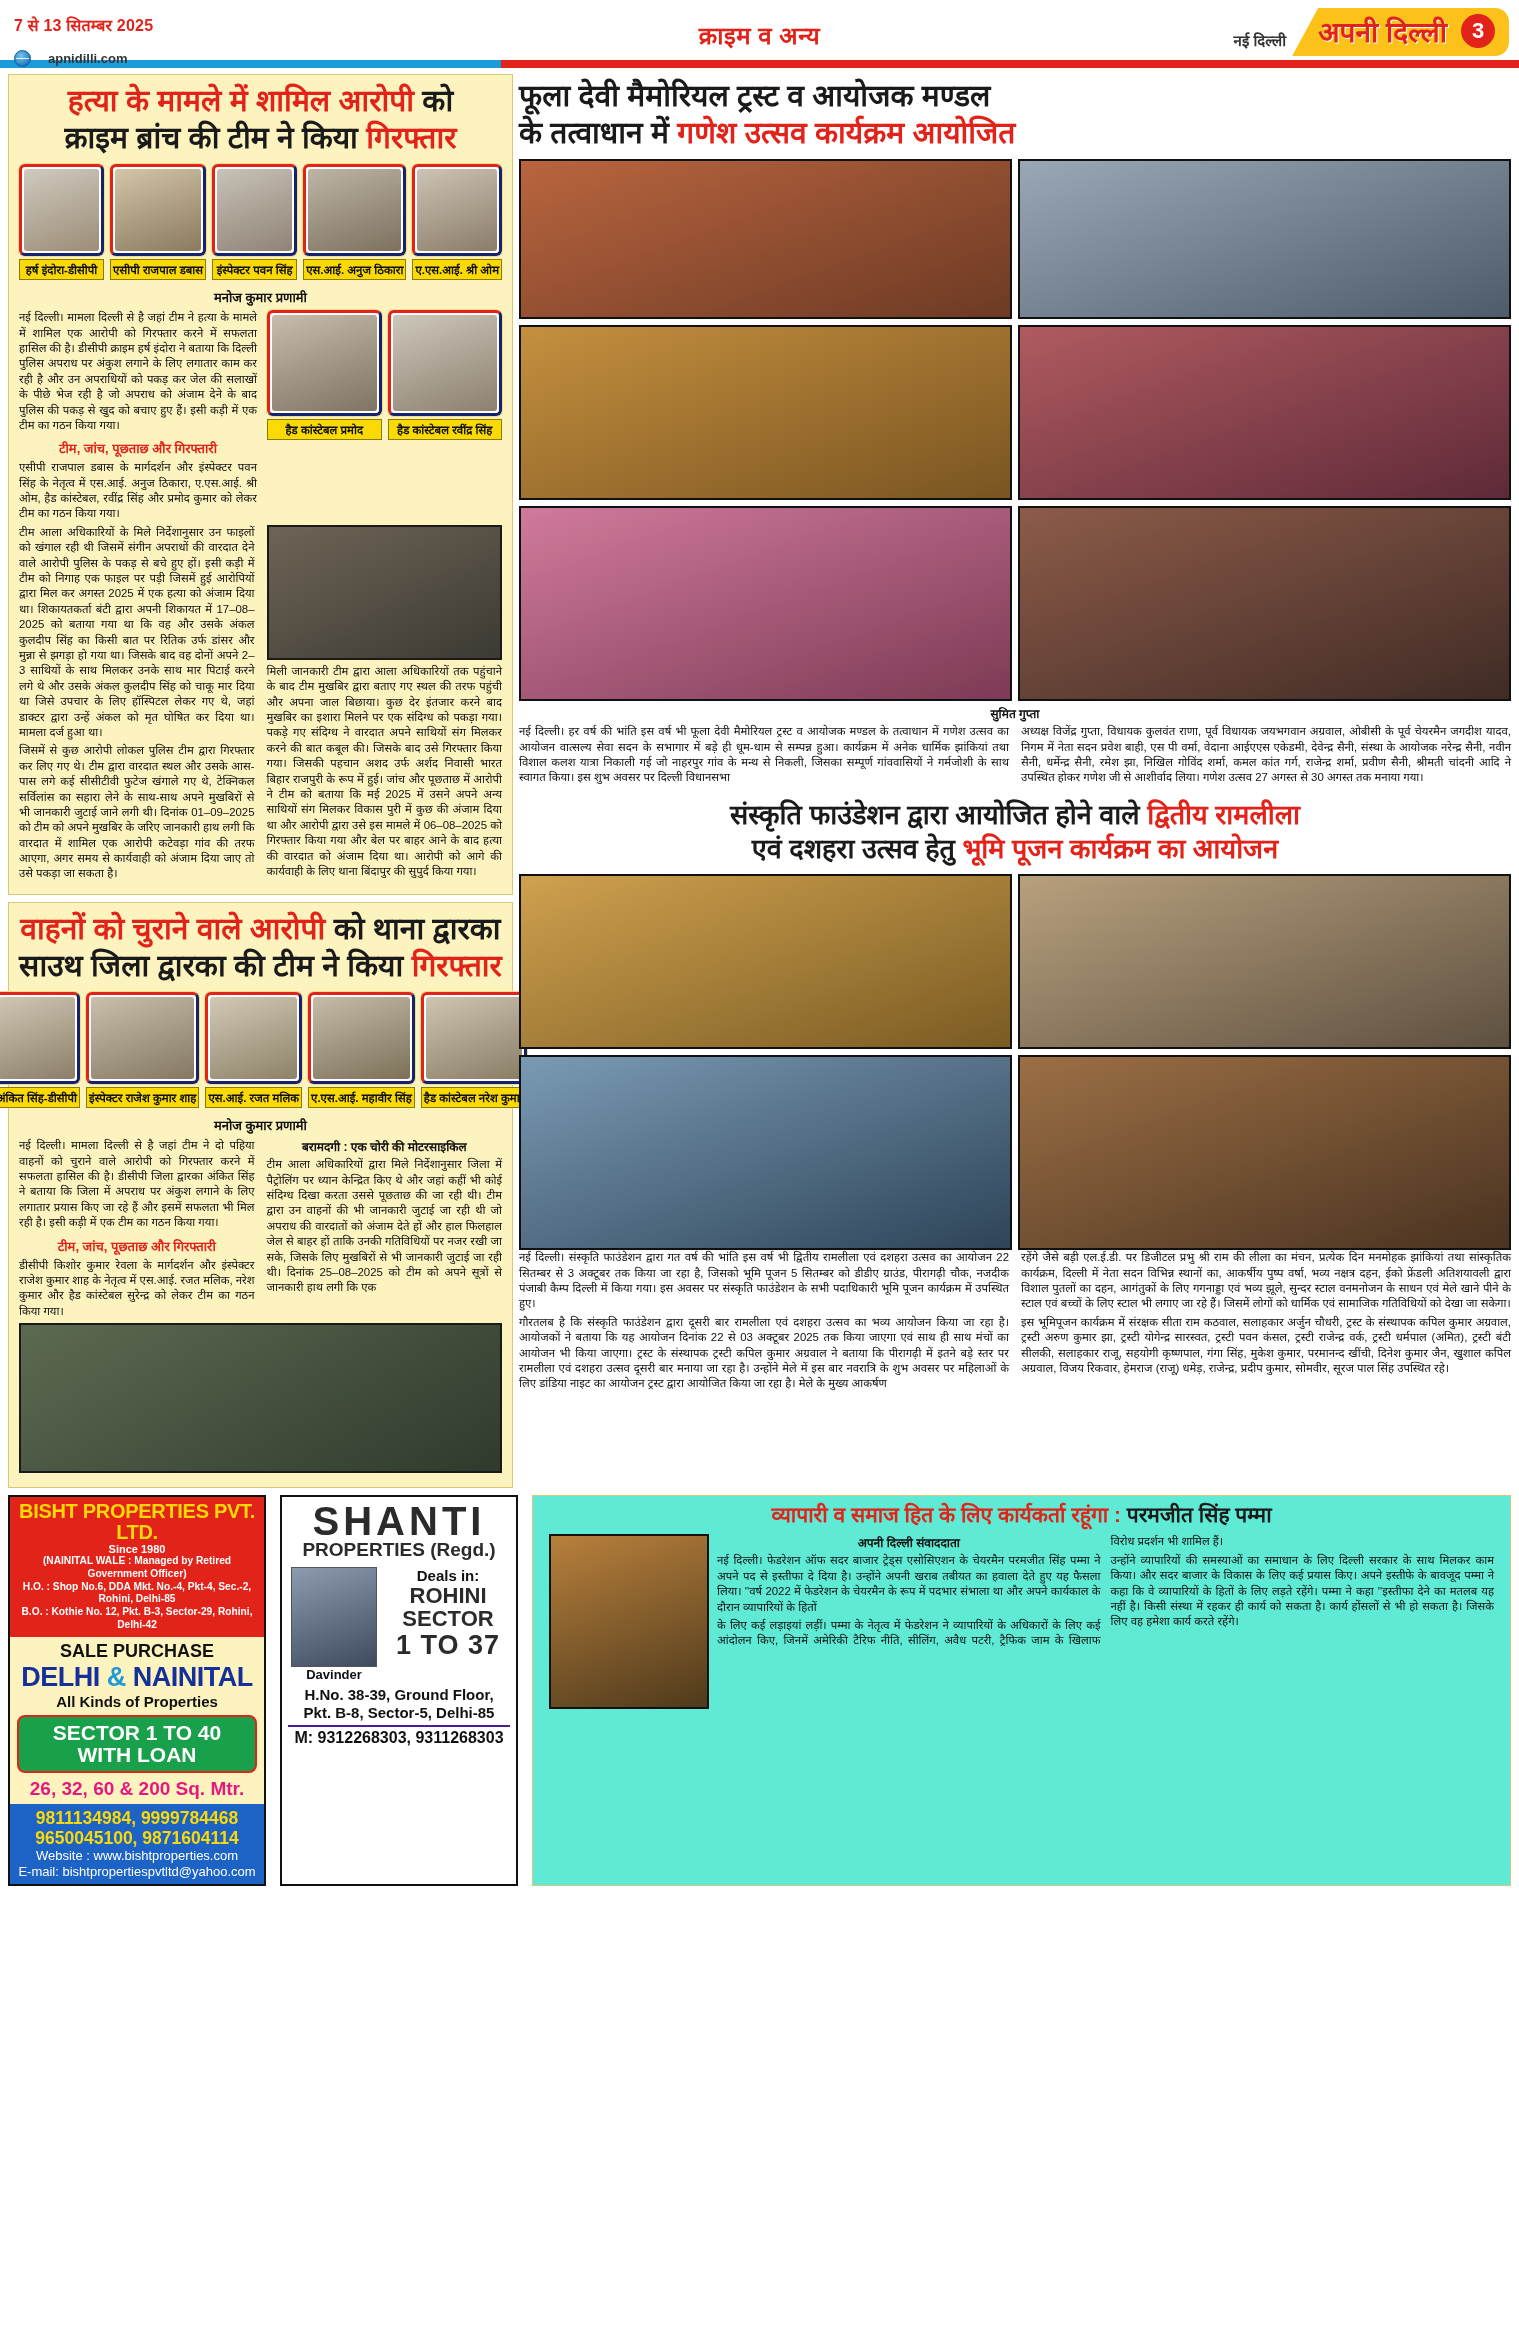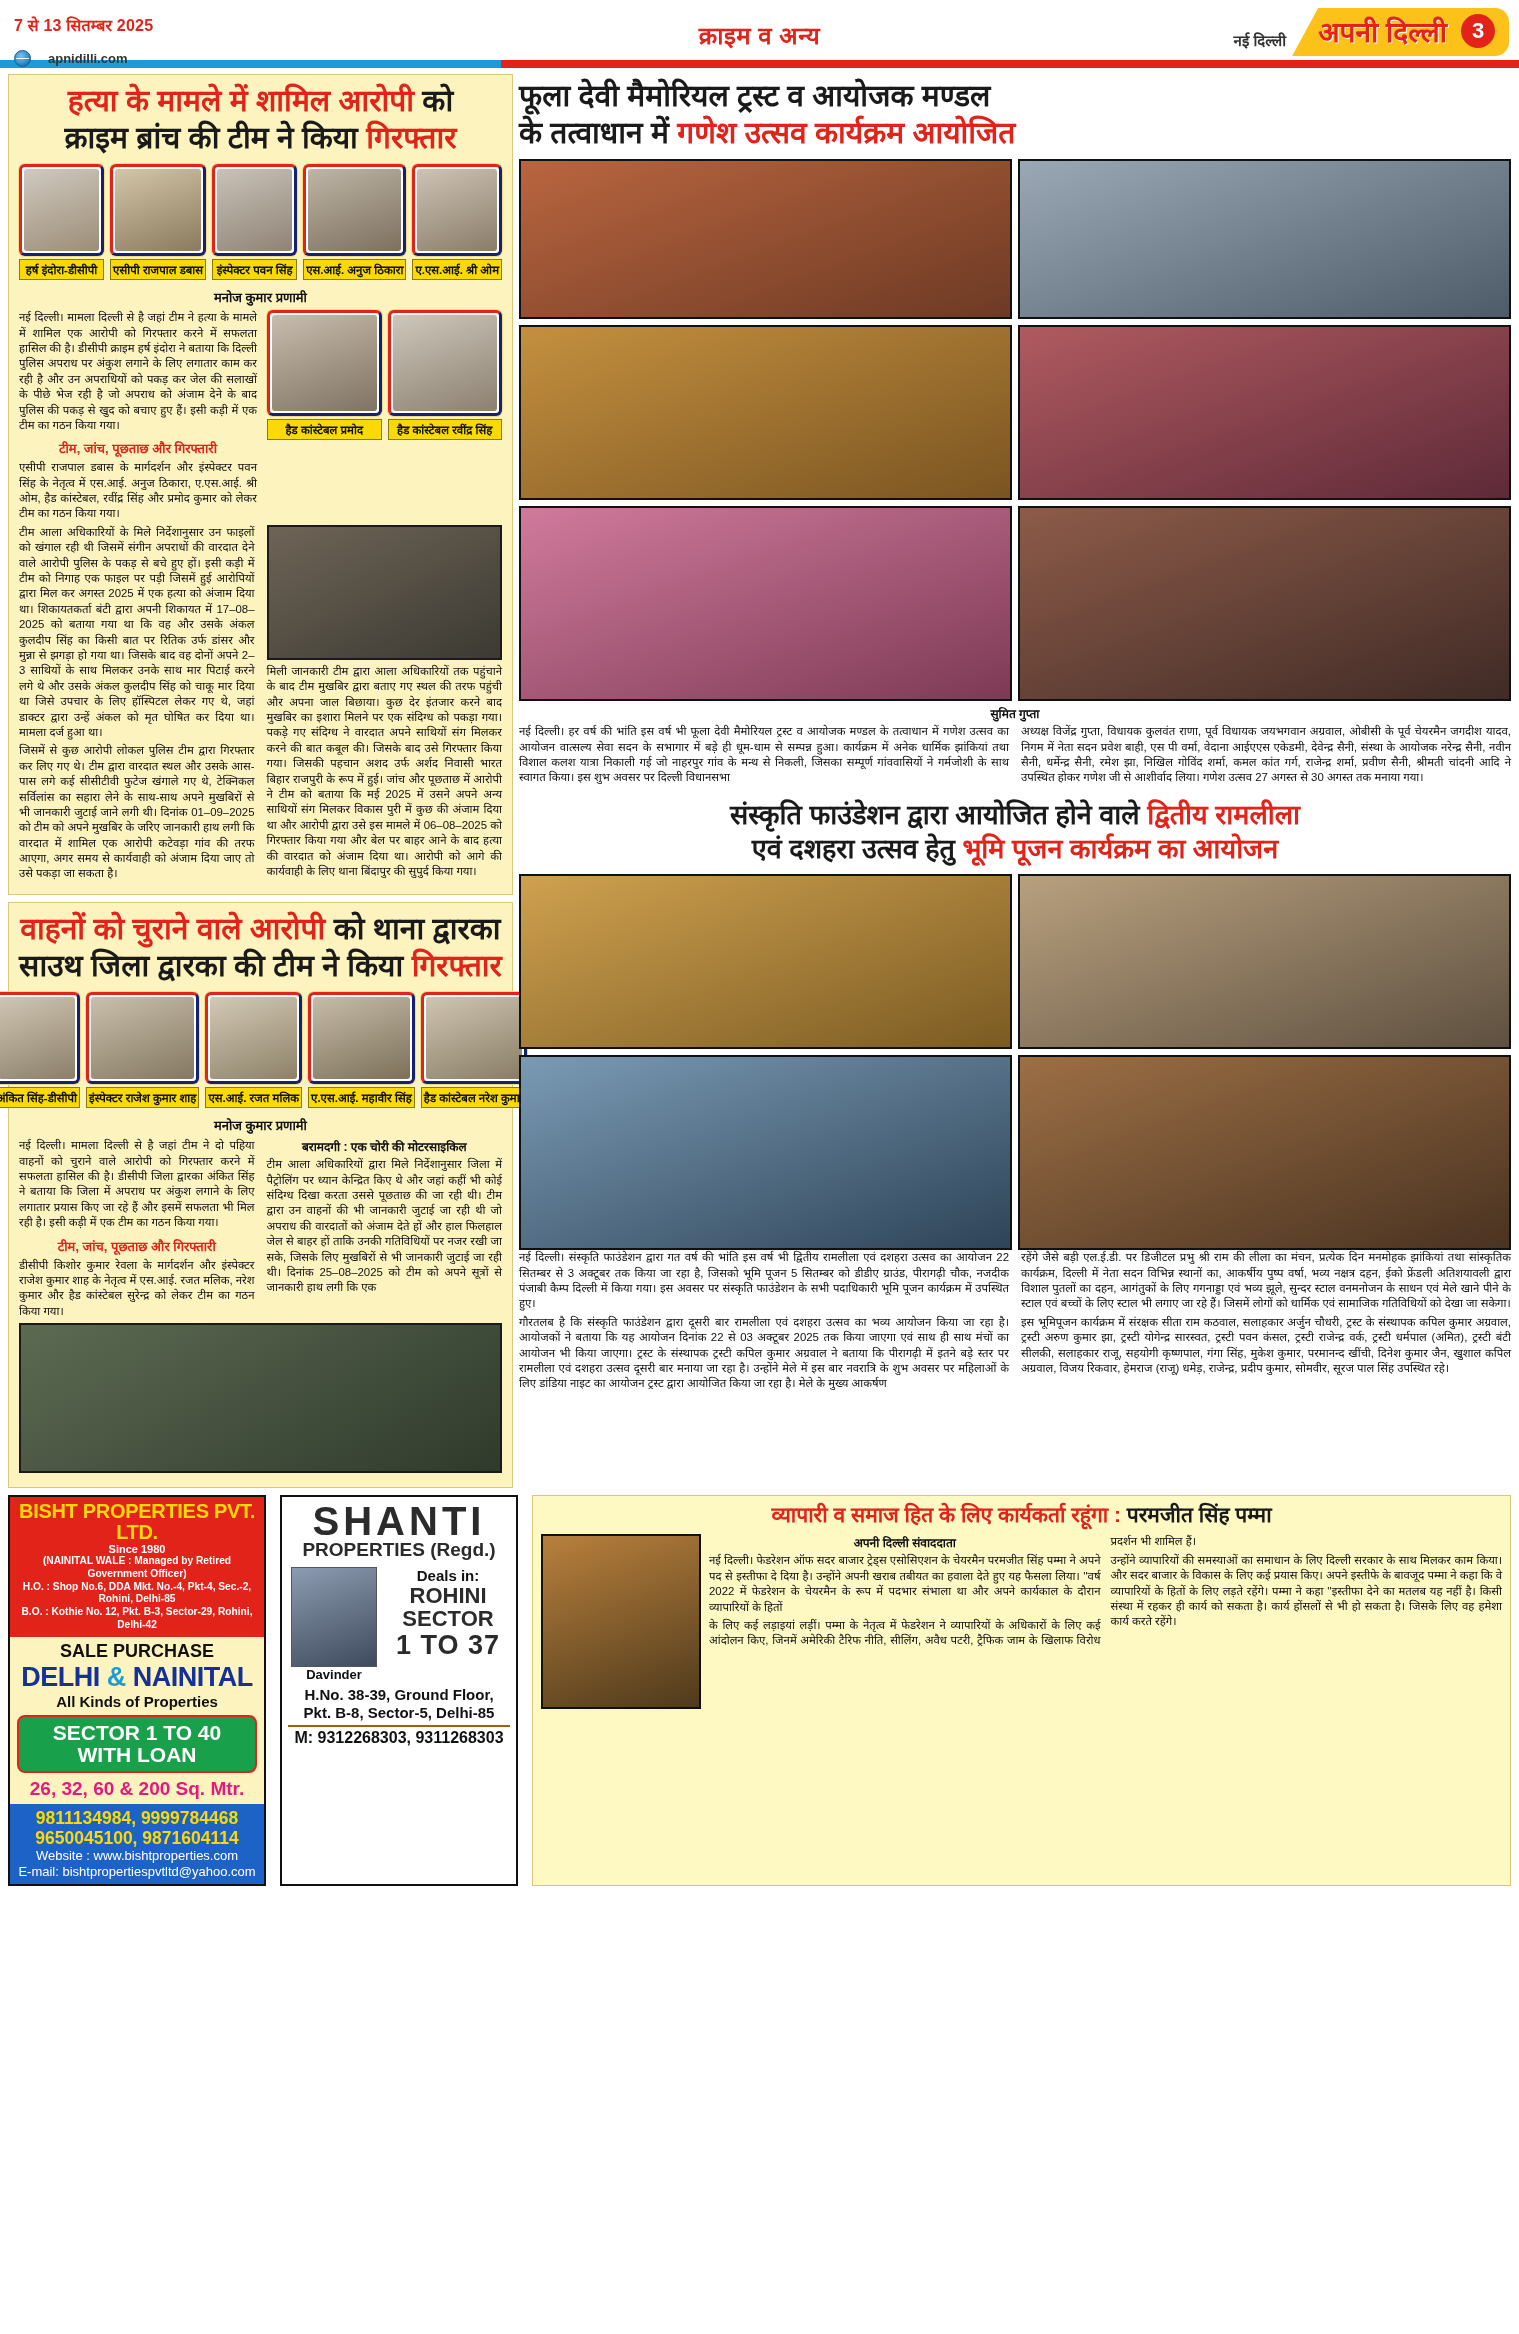--- a/index.html
+++ b/index.html
@@ -160,25 +160,25 @@
   .ad-shanti {
     width:238px; flex:none; border:2px solid #111; background:#fff;
     padding:5px 6px; text-align:center; display:flex; flex-direction:column;
   }
   .sh-name { font-weight:bold; font-size:40px; letter-spacing:4px; color:#2b2b2b; line-height:.95; }
   .sh-sub { font-weight:bold; font-size:19px; color:#2b2b2b; line-height:1.1; }
   .sh-deals { font-weight:bold; font-size:15px; margin-top:3px; }
   .sh-rohini { font-weight:bold; font-size:22px; color:#2b2b2b; line-height:1.05;}
   .sh-1to37 { font-weight:bold; font-size:27px; color:#2b2b2b; letter-spacing:1px;}
   .sh-addr { font-weight:bold; font-size:15px; line-height:1.2; }
-  .sh-m { font-weight:bold; font-size:16px; border-top:2px solid #a16207; margin-top:3px; padding-top:2px;}
+  .sh-m { font-weight:bold; font-size:16px; border-top:2px solid #4c1d95; margin-top:3px; padding-top:2px;}
   .sh-photo { width:86px;height:100px;background:#9a8f7d;border:1px solid #555;display:block;margin:3px auto 0;}
   .sh-pname { font-weight:bold; font-size:13px; }
 
-  .ad-last { flex:1; border:1px solid #d8c879; background:#fef9c3; padding:6px 8px; }
+  .ad-last { flex:1; border:1px solid #d8c879; background:#5eead4; padding:6px 16px; }
   .ad-last-h { color:#e2231a; font-weight:bold; text-align:center; font-size:21px; line-height:1.25; }
   .ad-last-body { display:flex; gap:8px; margin-top:6px; }
   .ad-last-photo { width:160px;height:175px;background:#a08b6a;border:2px solid #111;flex:none;}
   .ad-last-text { flex:1; column-count:2; column-gap:10px; }
   .credit { text-align:center; font-weight:bold; font-size:12px; margin:4px 0 2px;}
 </style>
 </head>
 <body>
 
 <div class="page">

